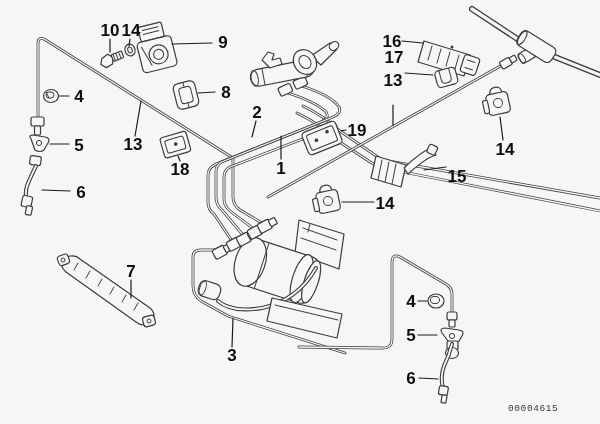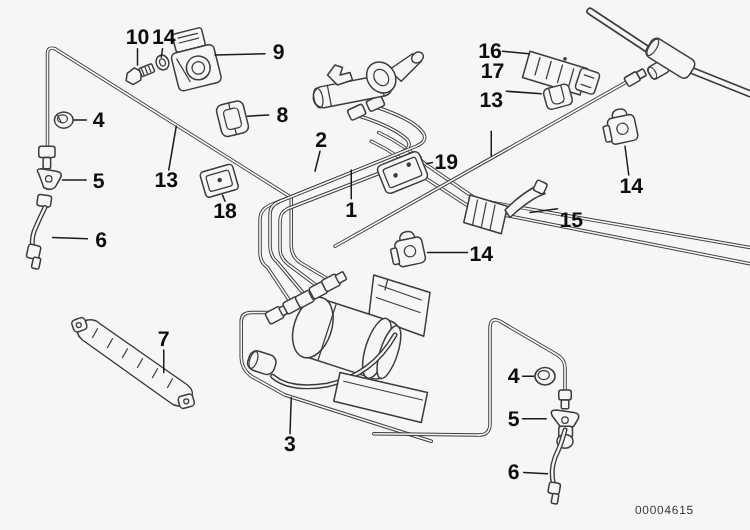--- a/index.html
+++ b/index.html
@@ -20,21 +20,21 @@
   .ln-f{fill:none;stroke:#3c3c3c;stroke-width:1;}
   .dot{fill:#3c3c3c;stroke:none;}
   .leader{stroke:#1c1c1c;stroke-width:1.2;stroke-linecap:round;}
   .co{
     position:absolute;transform:translate(-50%,-50%);
     font-weight:bold;font-size:17px;line-height:1;color:#0d0d0d;
     white-space:nowrap;cursor:pointer;
   }
   .code{
     position:absolute;font-size:9.5px;letter-spacing:.6px;color:#3a3a3a;
-    font-family:Liberation Sans, sans-serif;
+    font-family:Liberation Mono, monospace;
   }
 </style>
 </head>
 <body>
 
 <div class="stage">
 
 <svg width="600" height="424" viewBox="0 0 600 424">
   <defs>
     <path id="p12" d="M38,122 L38,43 Q38,37 44,39 L233,158 L233,197 Q233,205 240,210 L262,223"></path>

